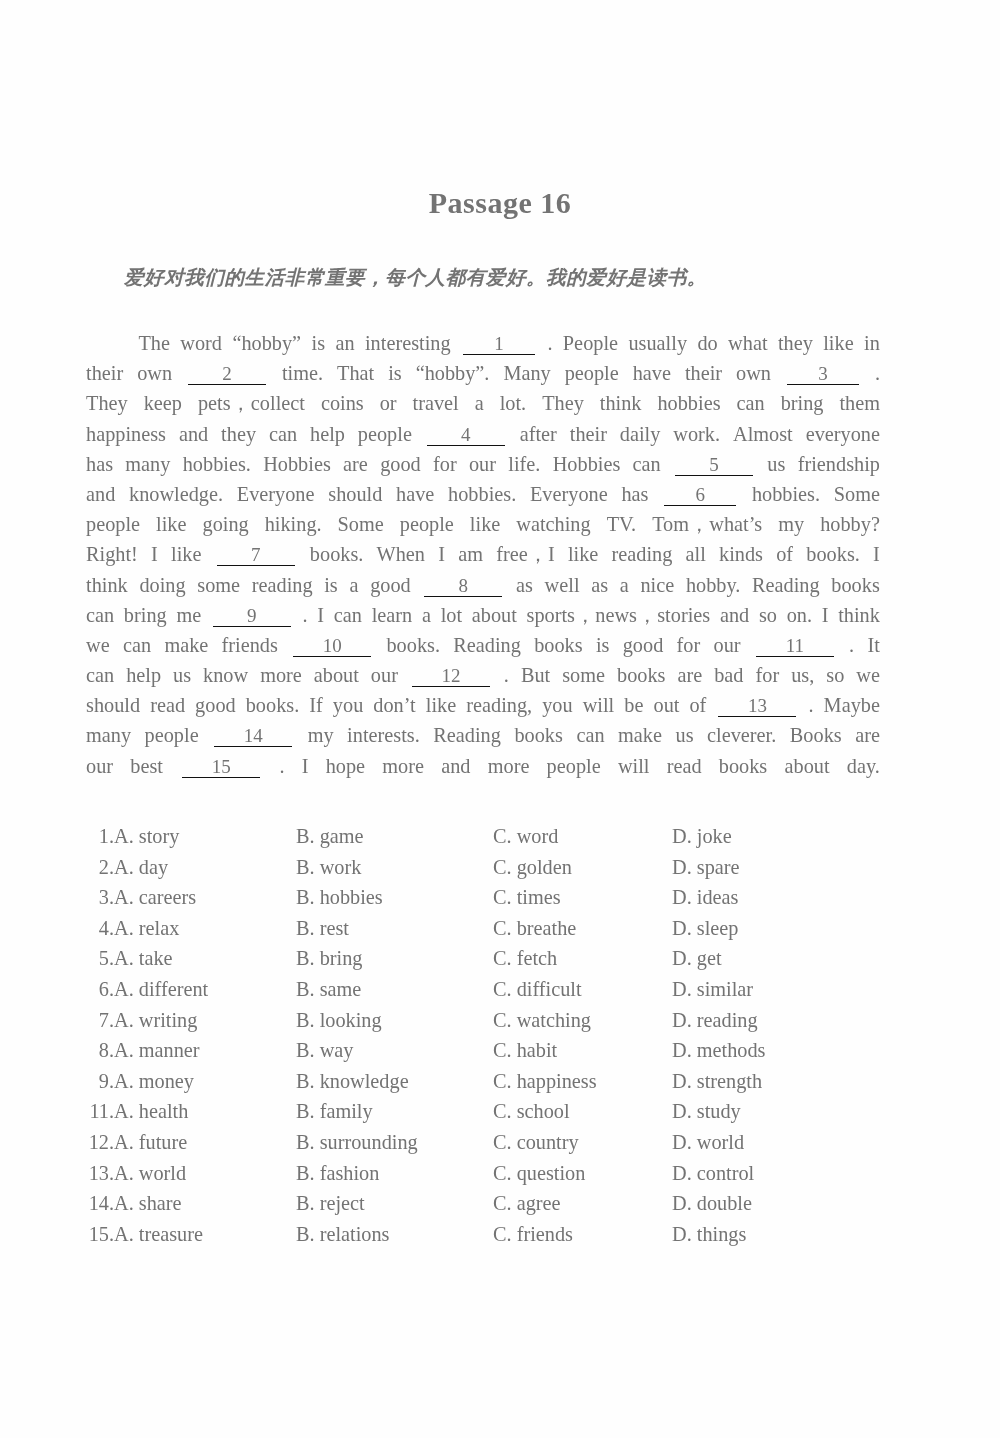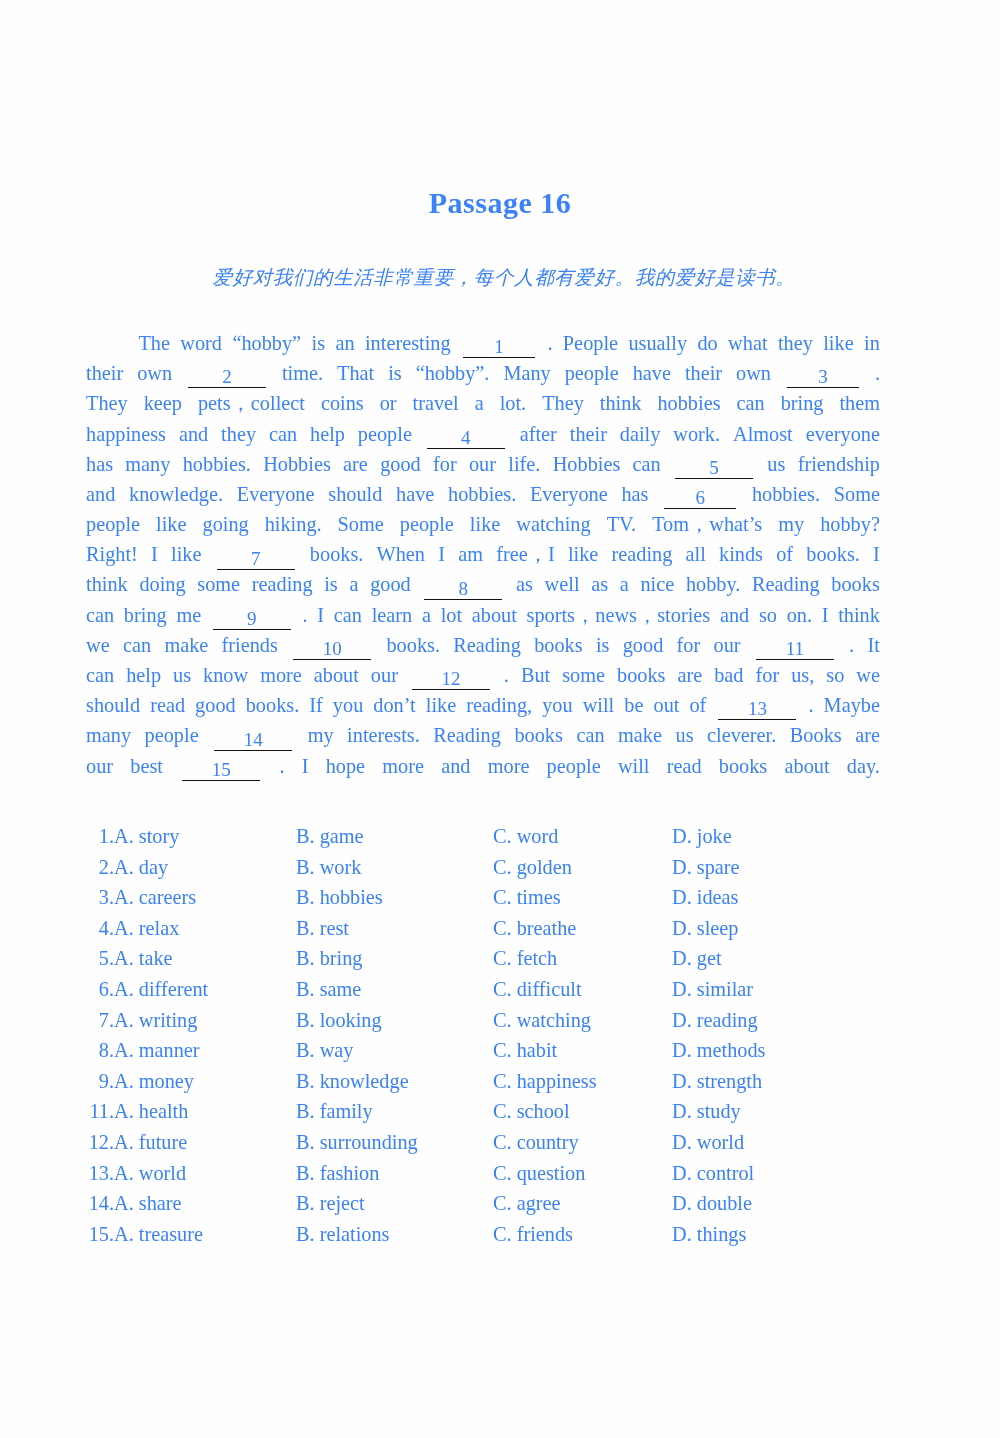--- a/index.html
+++ b/index.html
@@ -7,21 +7,21 @@
     padding: 0;
     background: #ffffff;
   }
   .page {
     position: relative;
     width: 1000px;
     height: 1438px;
     background: #fefefe;
     overflow: hidden;
     font-family: "Liberation Serif", "DejaVu Serif", serif;
-    color: #3b82f6;
+    color: #737373;
   }
 
   
   .title {
     position: absolute;
     left: 0;
     top: 186px;
     width: 1000px;
     text-align: center;
     font-size: 30px;
@@ -31,46 +31,44 @@
   }
 
   
   .cn-intro {
     position: absolute;
     left: 124px;
     top: 264px;
     width: 760px;
     font-size: 19.5px;
     font-style: italic;
-    font-weight: 400;
+    font-weight: 700;
     letter-spacing: 0.6px;
     font-family: "DejaVu Serif", "Liberation Serif", serif;
     white-space: nowrap;
-    text-align: center;
   }
 
   
   .passage {
     position: absolute;
     left: 86px;
     top: 328px;
     width: 794px;
     font-size: 20.3px;
   }
   .pline {
     height: 30.2px;
     line-height: 30.2px;
     white-space: nowrap;
     display: flex;
     align-items: baseline;
   }
   .pline.justify {
     display: flex;
     justify-content: space-between;
-    align-items: flex-end;
   }
   .pline.justify > .w { flex: 0 0 auto; }
   .pline .lead { display: inline-block; width: 42px; flex: 0 0 auto; }
 
   
   .blank {
     display: inline-block;
     position: relative;
     text-align: center;
     border-bottom: 1.6px solid #111;

